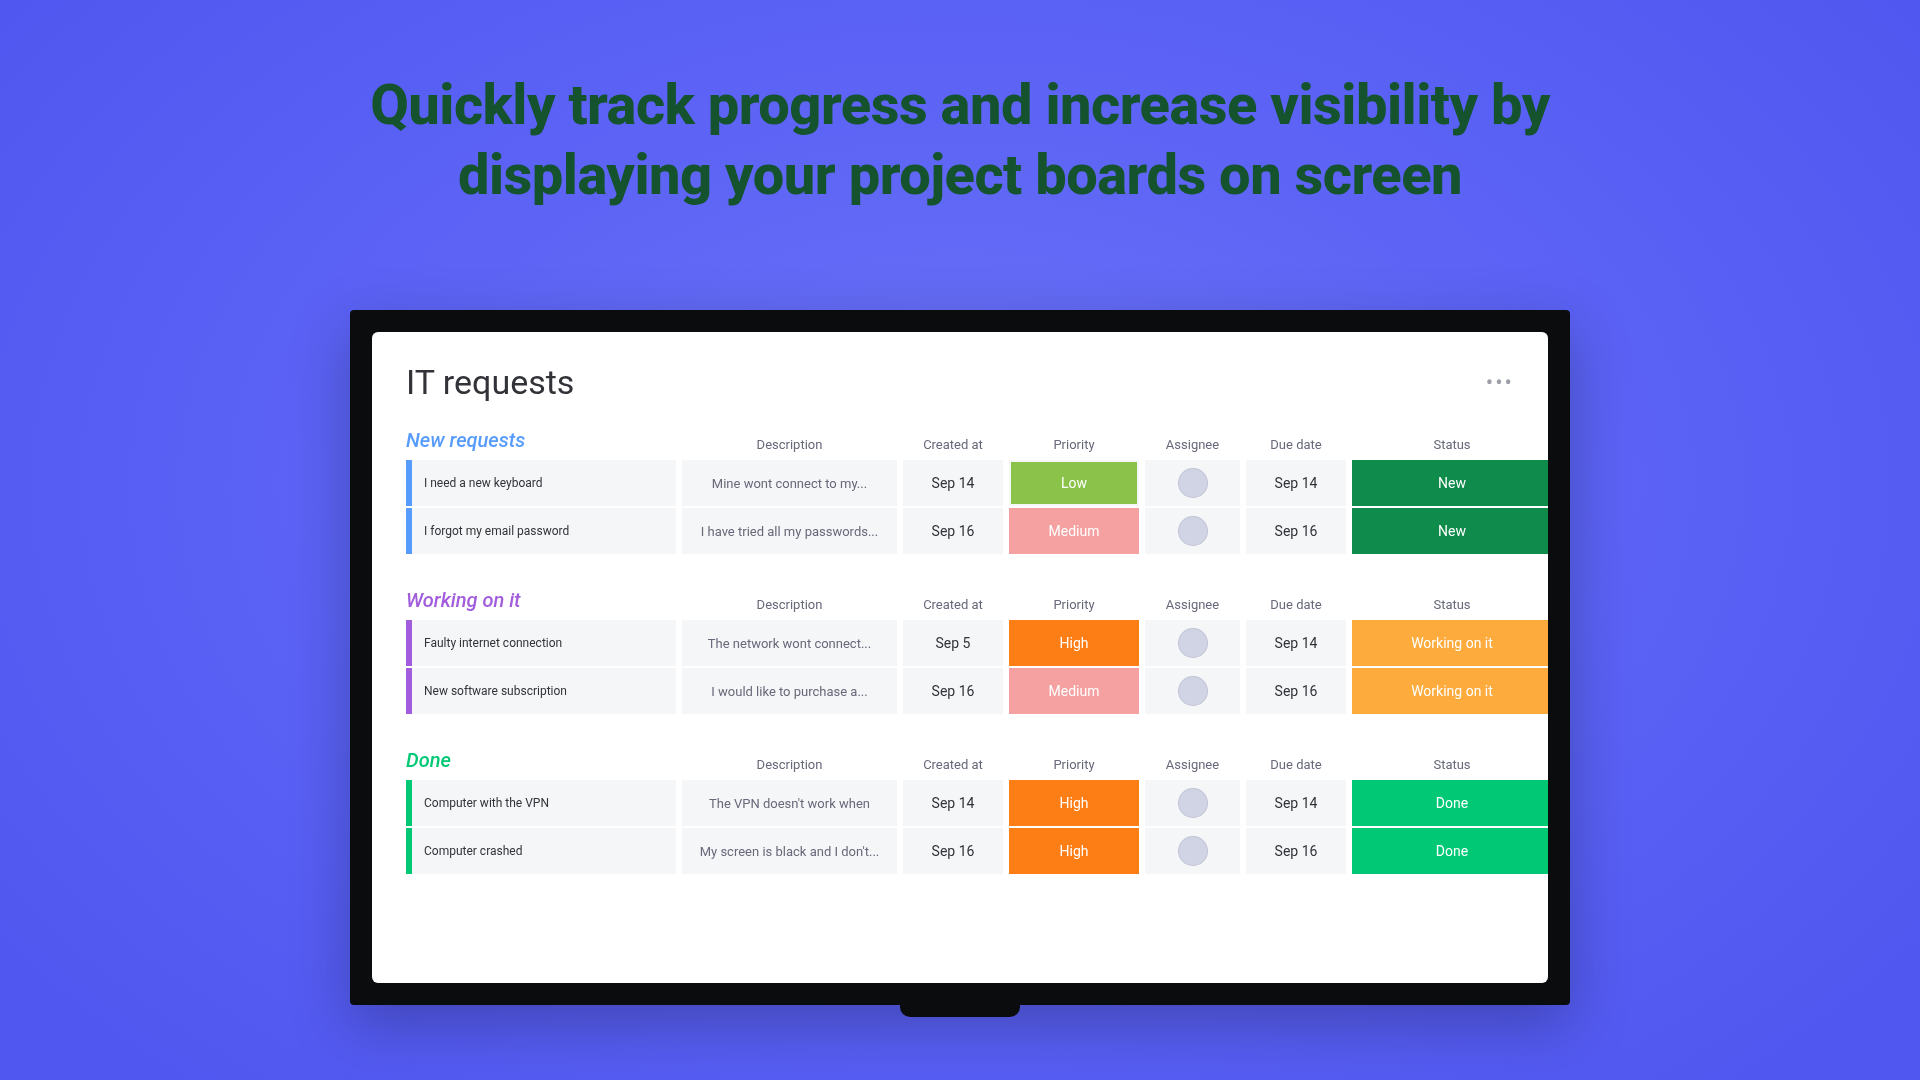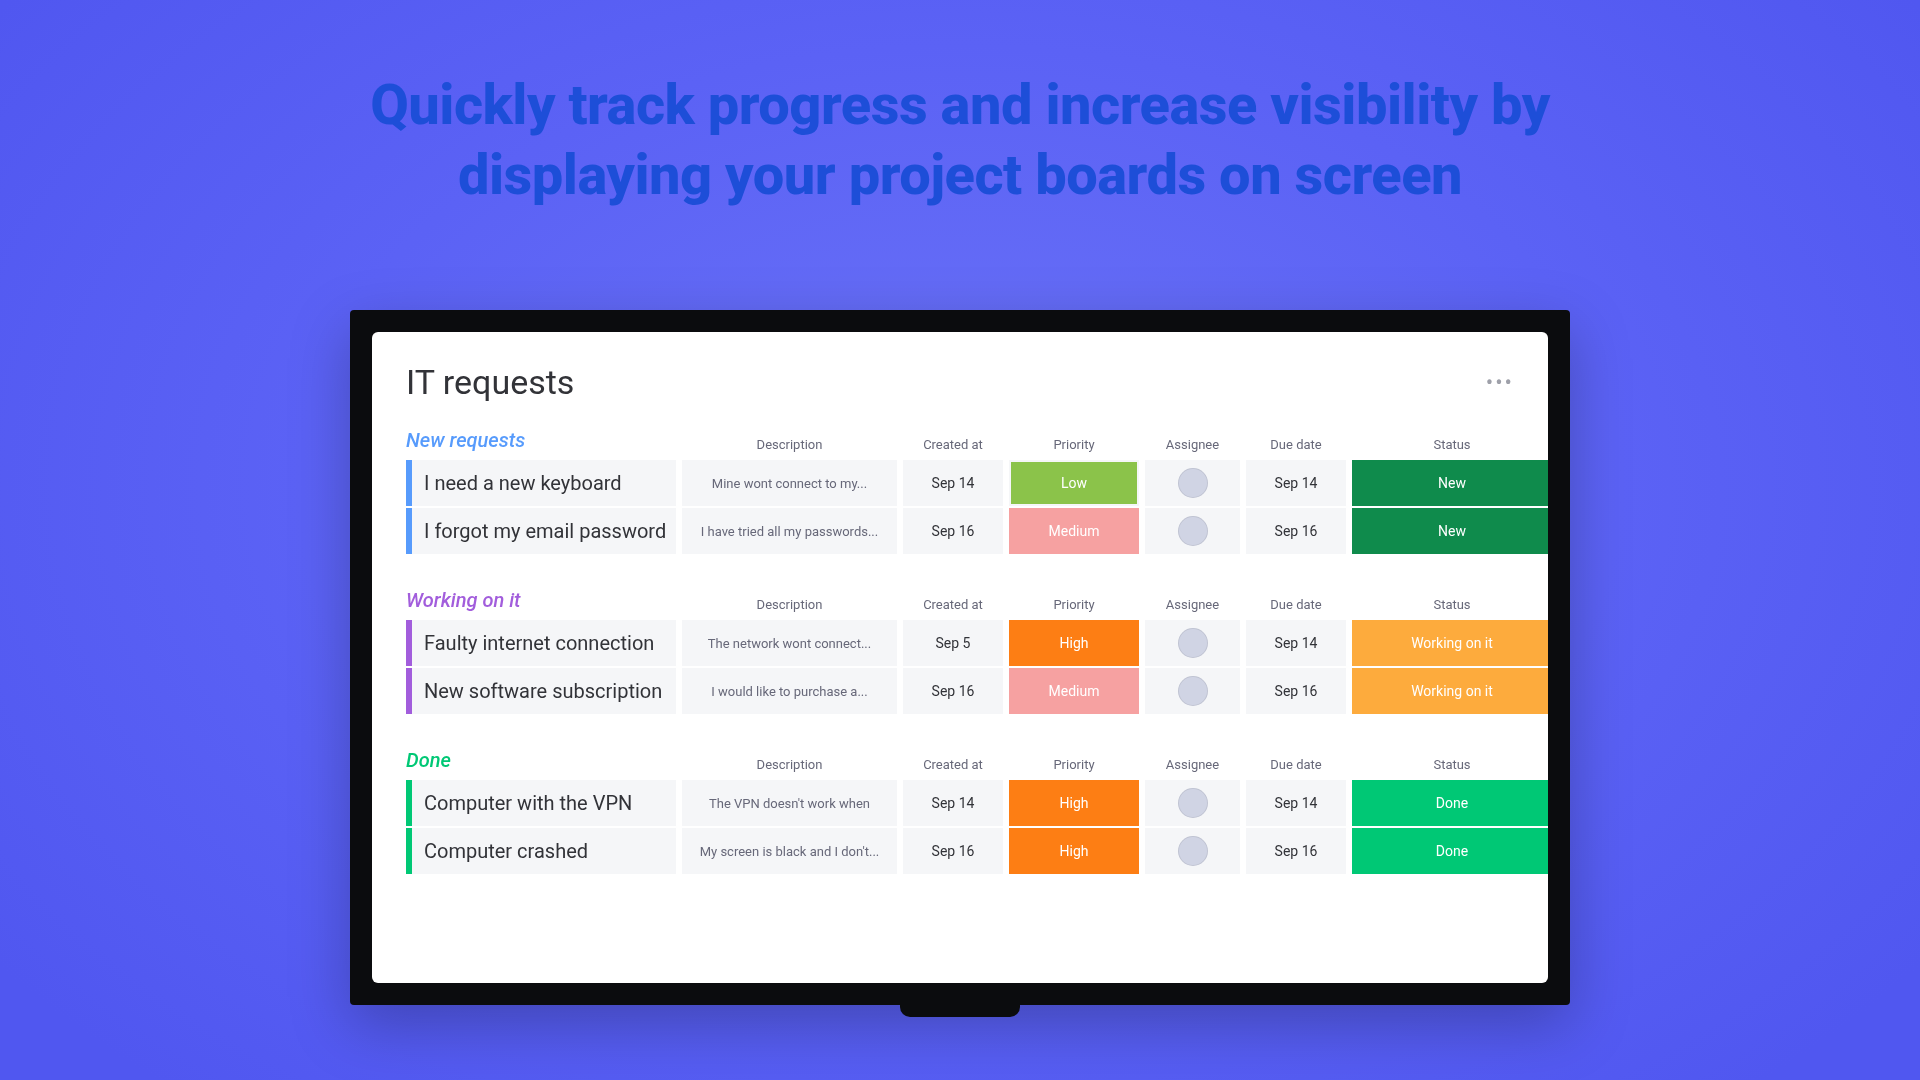--- a/index.html
+++ b/index.html
@@ -4,21 +4,21 @@
 <style>
   * { box-sizing: border-box; margin: 0; padding: 0; }
   html, body { width: 1920px; height: 1080px; }
   body {
     background: radial-gradient(ellipse 1200px 800px at 50% 45%, #6a72f7 0%, #5b62f5 55%, #5057f0 100%);
     font-family: -apple-system, BlinkMacSystemFont, "Segoe UI", Roboto, Helvetica, Arial, sans-serif;
     overflow: hidden;
   }
   .hero {
     text-align: center;
-    color: #1d4ed8;
+    color: #14532d;
     font-weight: 800;
     font-size: 56px;
     line-height: 1.25;
     letter-spacing: -0.5px;
     padding: 70px 200px 0;
   }
   .monitor {
     position: absolute;
     left: 50%;
     top: 310px;
@@ -95,21 +95,21 @@
     justify-content:center;
     font-size: 14px;
     color:#323338;
     overflow:hidden;
     white-space:nowrap;
   }
   .name-cell{
     justify-content:flex-start;
     padding-left: 12px;
     border-left: 6px solid var(--gc,#579bfc);
-    font-size:20px;
+    font-size:12px;
   }
   .desc-cell{ font-size:13px; color:#676879; }
   .date-cell{ font-size:14px; color:#323338; }
   .assignee-cell .avatar{
     width:30px;height:30px;border-radius:50%;
     background:#d0d4e4;
     display:inline-block;
     box-shadow: inset 0 0 0 1px rgba(0,0,0,.08);
   }
   .pill{

